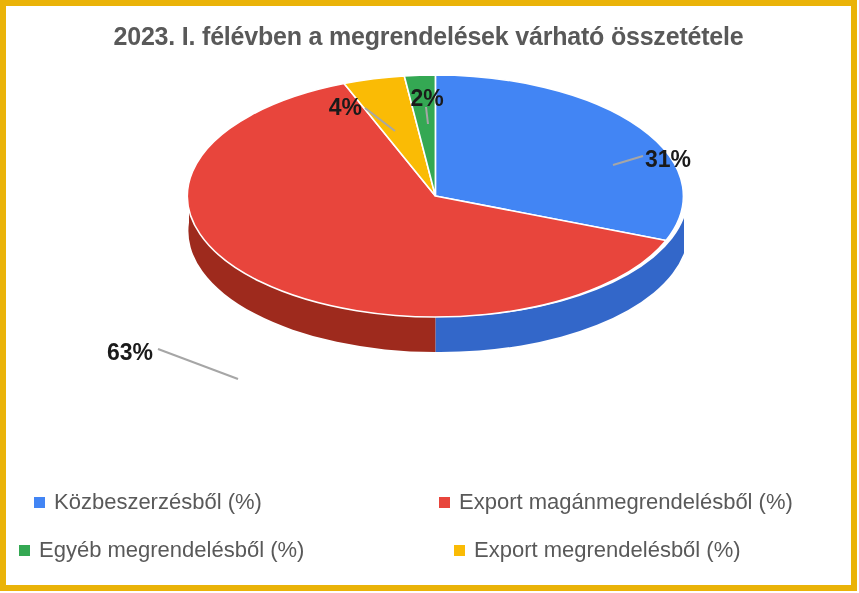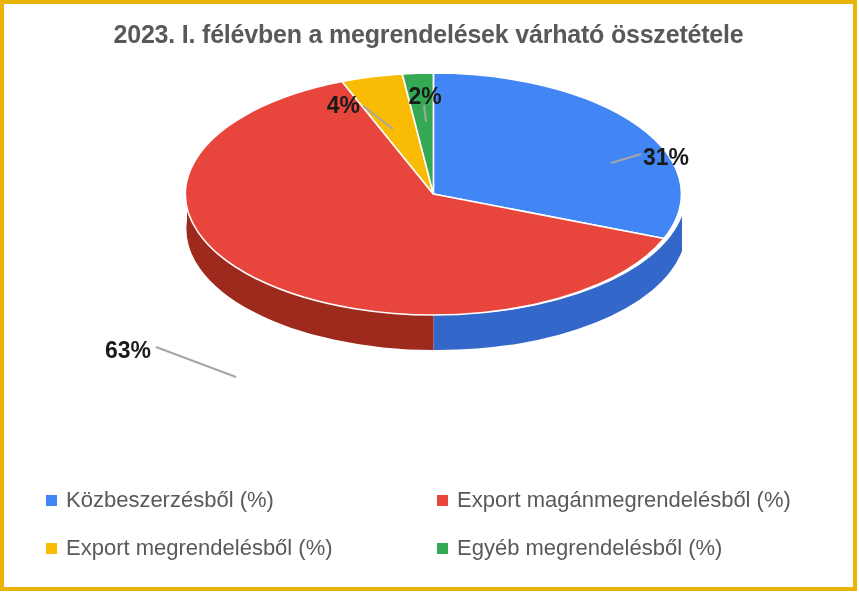--- a/index.html
+++ b/index.html
@@ -5,21 +5,21 @@
   html,body{margin:0;padding:0;}
   body{
     width:859px;height:593px;
     background:#ffffff;
     font-family:"Liberation Sans", sans-serif;
     overflow:hidden;
   }
   #chart-frame{
     position:relative;
     width:857px;height:591px;
-    border:4px solid #eab308;
+    border:6px solid #eab308;
     background:#ffffff;
     box-sizing:border-box;
   }
   #chart-title{
     position:absolute;
     top:16px;left:0;right:0;
     text-align:center;
     font-size:25px;
     font-weight:bold;
     color:#595959;
@@ -46,21 +46,21 @@
   .legend-row{
     display:flex;
     height:48px;
     align-items:center;
   }
   .legend-item{
     display:flex;
     align-items:center;
     height:48px;
   }
-  .legend-item.col1{ width:420px; padding-left:42px; box-sizing:border-box;}
+  .legend-item.col1{ width:420px; padding-left:28px; box-sizing:border-box;}
   .legend-item.col2{ width:420px; padding-left:13px; box-sizing:border-box;}
   .legend-swatch{
     width:11px;height:11px;
     flex:0 0 11px;
     margin-right:9px;
     display:block;
   }
   .legend-label{
     font-size:22px;
     color:#595959;
@@ -115,24 +115,24 @@
       <div class="legend-item col1">
         <span class="legend-swatch" style="background:#4285F4;"></span>
         <span class="legend-label">Közbeszerzésből (%)</span>
       </div>
       <div class="legend-item col2">
         <span class="legend-swatch" style="background:#E8453C;"></span>
         <span class="legend-label">Export magánmegrendelésből (%)</span>
       </div>
     </div>
     <div class="legend-row">
+      <div class="legend-item col2">
+        <span class="legend-swatch" style="background:#34A853;"></span>
+        <span class="legend-label">Egyéb megrendelésből (%)</span>
+      </div>
       <div class="legend-item col1">
         <span class="legend-swatch" style="background:#FABB05;"></span>
         <span class="legend-label">Export megrendelésből (%)</span>
-      </div>
-      <div class="legend-item col2">
-        <span class="legend-swatch" style="background:#34A853;"></span>
-        <span class="legend-label">Egyéb megrendelésből (%)</span>
       </div>
     </div>
   </div>
 
 </div>
 
 </body></html>

